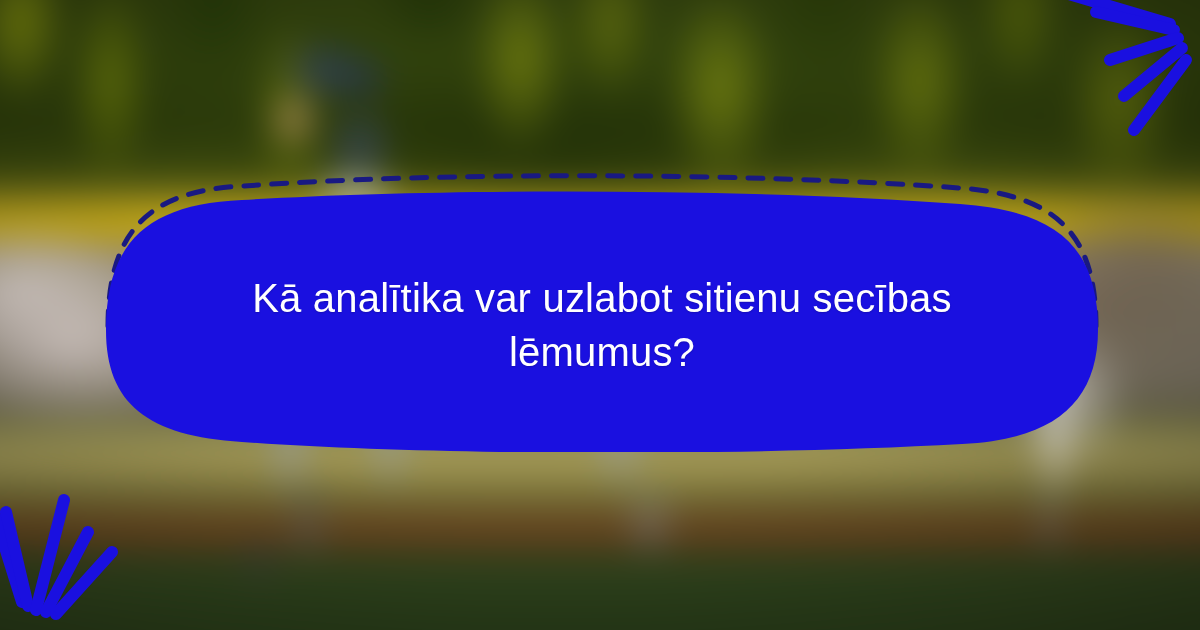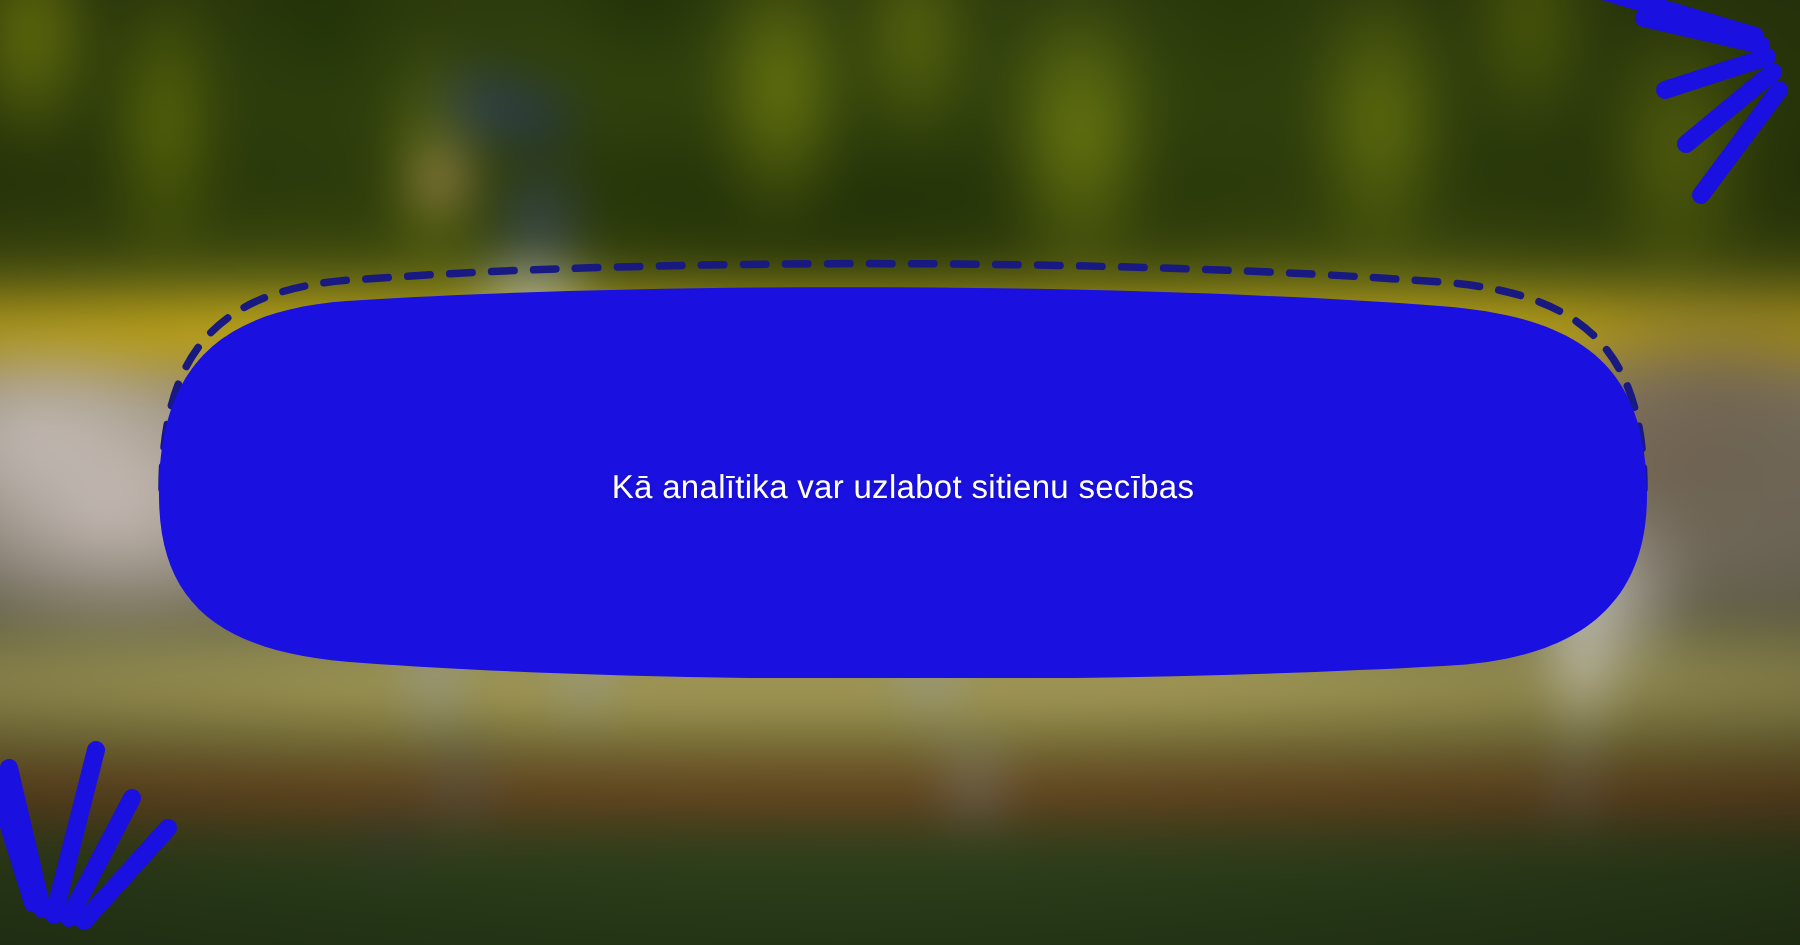--- a/index.html
+++ b/index.html
@@ -90,21 +90,21 @@
   .blob{
     position:absolute;left:104px;top:190px;width:996px;height:262px;
   }
   .blob svg{display:block;width:100%;height:100%;}
 
   
   .headline{
     position:absolute;left:150px;top:255px;width:904px;height:140px;
     display:flex;flex-direction:column;align-items:center;justify-content:center;
     text-align:right;color:#ffffff;
-    font-size:22px;line-height:54px;font-weight:400;letter-spacing:.2px;
+    font-size:40px;line-height:54px;font-weight:400;letter-spacing:.2px;
     text-shadow:0 1px 2px rgba(0,0,0,.18);
   }
   .headline .ln{display:block;white-space:nowrap;}
 
   
   .burst{position:absolute;pointer-events:none;}
   .burst svg{display:block;overflow:visible;}
   .burst-tr{right:-10px;top:-16px;width:200px;height:200px;}
   .burst-bl{left:-16px;bottom:-16px;width:200px;height:200px;}
 </style>
@@ -137,20 +137,21 @@
                C 330,-2 640,-2 856,14
                C 950,21 994,54 994,140
                C 994,212 950,250 858,254
                C 640,266 330,266 138,252
                C 44,246 2,214 2,140 Z" fill="#1a10e0"></path>
     </svg>
   </div>
 
   <div class="headline">
     <span class="ln">Kā analītika var uzlabot sitienu secības</span>
+    <span class="ln">lēmumus?</span>
   </div>
 
   <div class="burst burst-tr">
     <svg width="200" height="200" viewBox="0 0 200 200" aria-hidden="true">
       <g stroke="#1a10e0" stroke-width="12" stroke-linecap="round" fill="none">
         <line x1="160" y1="40" x2="52" y2="8"></line>
         <line x1="164" y1="46" x2="86" y2="28"></line>
         <line x1="168" y1="54" x2="100" y2="76"></line>
         <line x1="172" y1="64" x2="114" y2="112"></line>
         <line x1="176" y1="76" x2="124" y2="146"></line>

